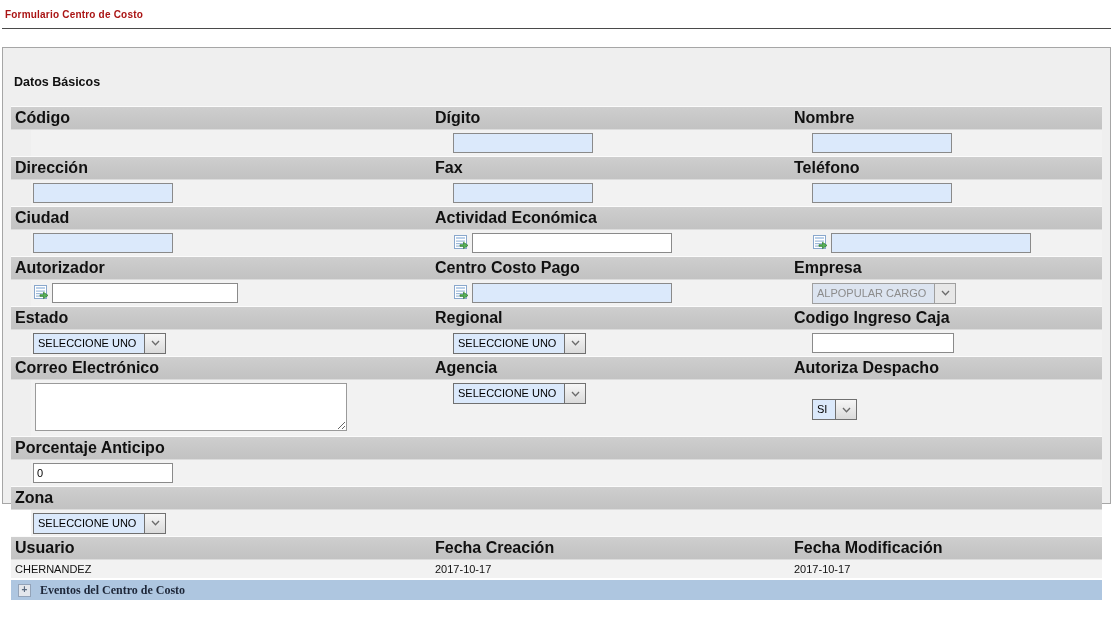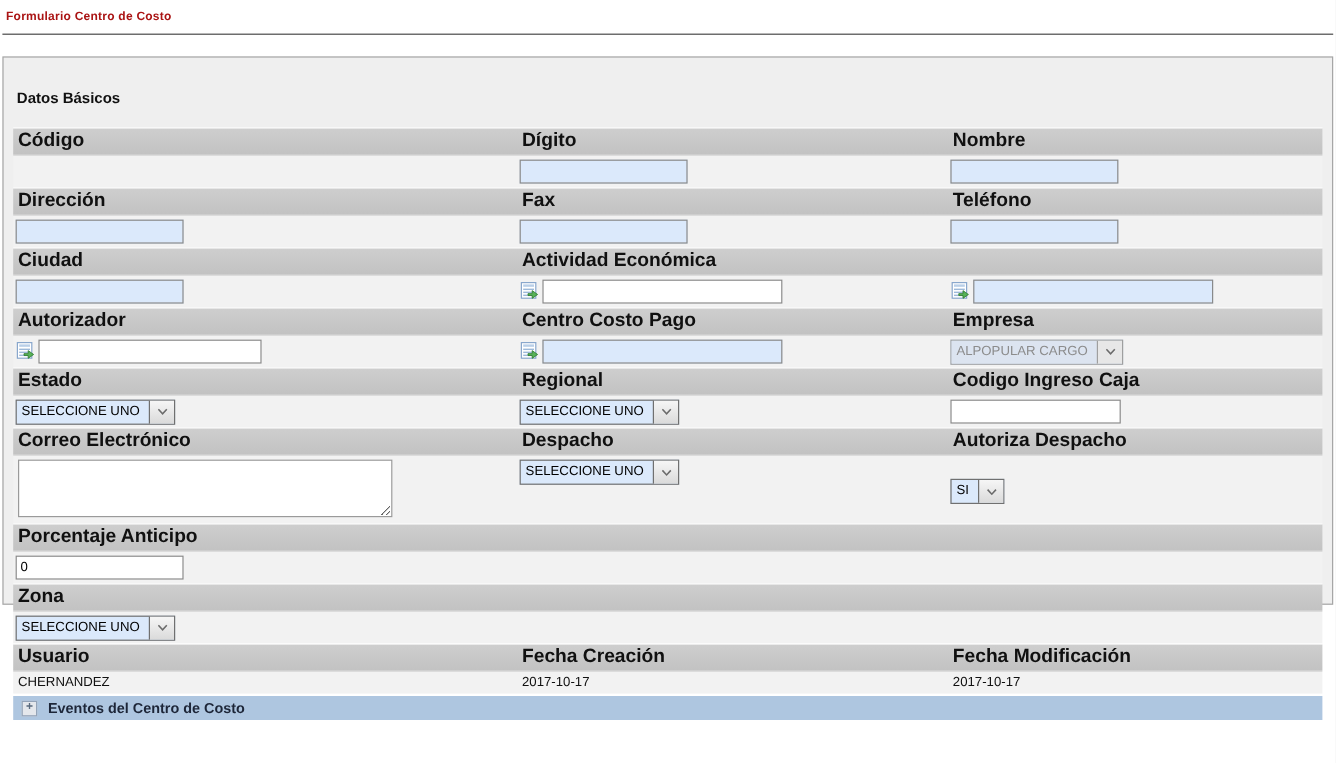--- a/index.html
+++ b/index.html
@@ -26,21 +26,21 @@
   .lrow {
     display:grid; grid-template-columns:420px 359px 1fr;
     height:24px; align-items:center;
     background:linear-gradient(#cecece,#c2c2c2);
     border-top:1px solid #fbfbfb; border-bottom:1px solid #dcdcdc;
   }
   .lrow .lbl { font-weight:bold; font-size:16px; color:#101010; padding-left:4px;
     white-space:nowrap; overflow:hidden; }
   .frow {
     display:grid; grid-template-columns:420px 359px 1fr;
-    height:26px; align-items:center; background:#f2f2f2;
+    height:26px; align-items:center; background:#f2f2f2;margin-left:20px;
   }
   .frow.tall { height:56px; align-items:start; }
   .frow .cell { padding-left:2px; display:flex; align-items:center; gap:3px; }
 
   input.txt {
     height:20px; border:1px solid #8a8a8a; background:#ffffff;
     font-family:"Liberation Sans", sans-serif; font-size:11px;
     padding:0 3px; color:#000; outline:none;
   }
   input.blue { background:#dbe9fb; }
@@ -81,21 +81,21 @@
     margin-top:2px; height:20px; background:#aec6e0;
     display:flex; align-items:center; cursor:pointer;
   }
   .expand-btn {
     width:13px; height:13px; margin:0 9px 0 7px;
     background:#e4e7ec; border:1px solid #93a3b8;
     display:flex; align-items:center; justify-content:center;
     font-size:10px; line-height:10px; color:#5a6a7e; font-weight:bold;
     cursor:pointer;
   }
-  .eventos-title { font-weight:bold; font-size:12px; color:#1d2638; }
+  .eventos-title { font-weight:bold; font-size:12px; color:#1d2638;font-family:Liberation Serif, serif; }
 </style>
 </head>
 <body>
 
 <svg width="0" height="0" style="position:absolute">
   <defs>
     <g id="lookup-glyph">
       <rect x="1.5" y="0.5" width="12" height="13" fill="#ffffff" stroke="#89a7cc"></rect>
       <rect x="3" y="2" width="9" height="2" fill="#b9cfe8"></rect>
       <rect x="3" y="5.5" width="9" height="1.2" fill="#9db9d9"></rect>
@@ -232,21 +232,21 @@
             </span>
         </div>
       </div>
       <div class="cell">
           <input class="txt w142" value="" style="">
         </div>
     </div>
 
     <div class="lrow">
       <div class="lbl">Correo Electrónico</div>
-      <div class="lbl">Despacho</div>
+      <div class="lbl">Agencia</div>
       <div class="lbl">Autoriza Despacho</div>
     </div>
 
     <div class="frow tall">
       <div class="cell" style="align-items:flex-start;">
         <textarea class="mail" style=""></textarea>
       </div>
       <div class="cell" style="align-items:flex-start; padding-top:3px;">
         <div class="sel">
           <span class="val">SELECCIONE UNO</span>

